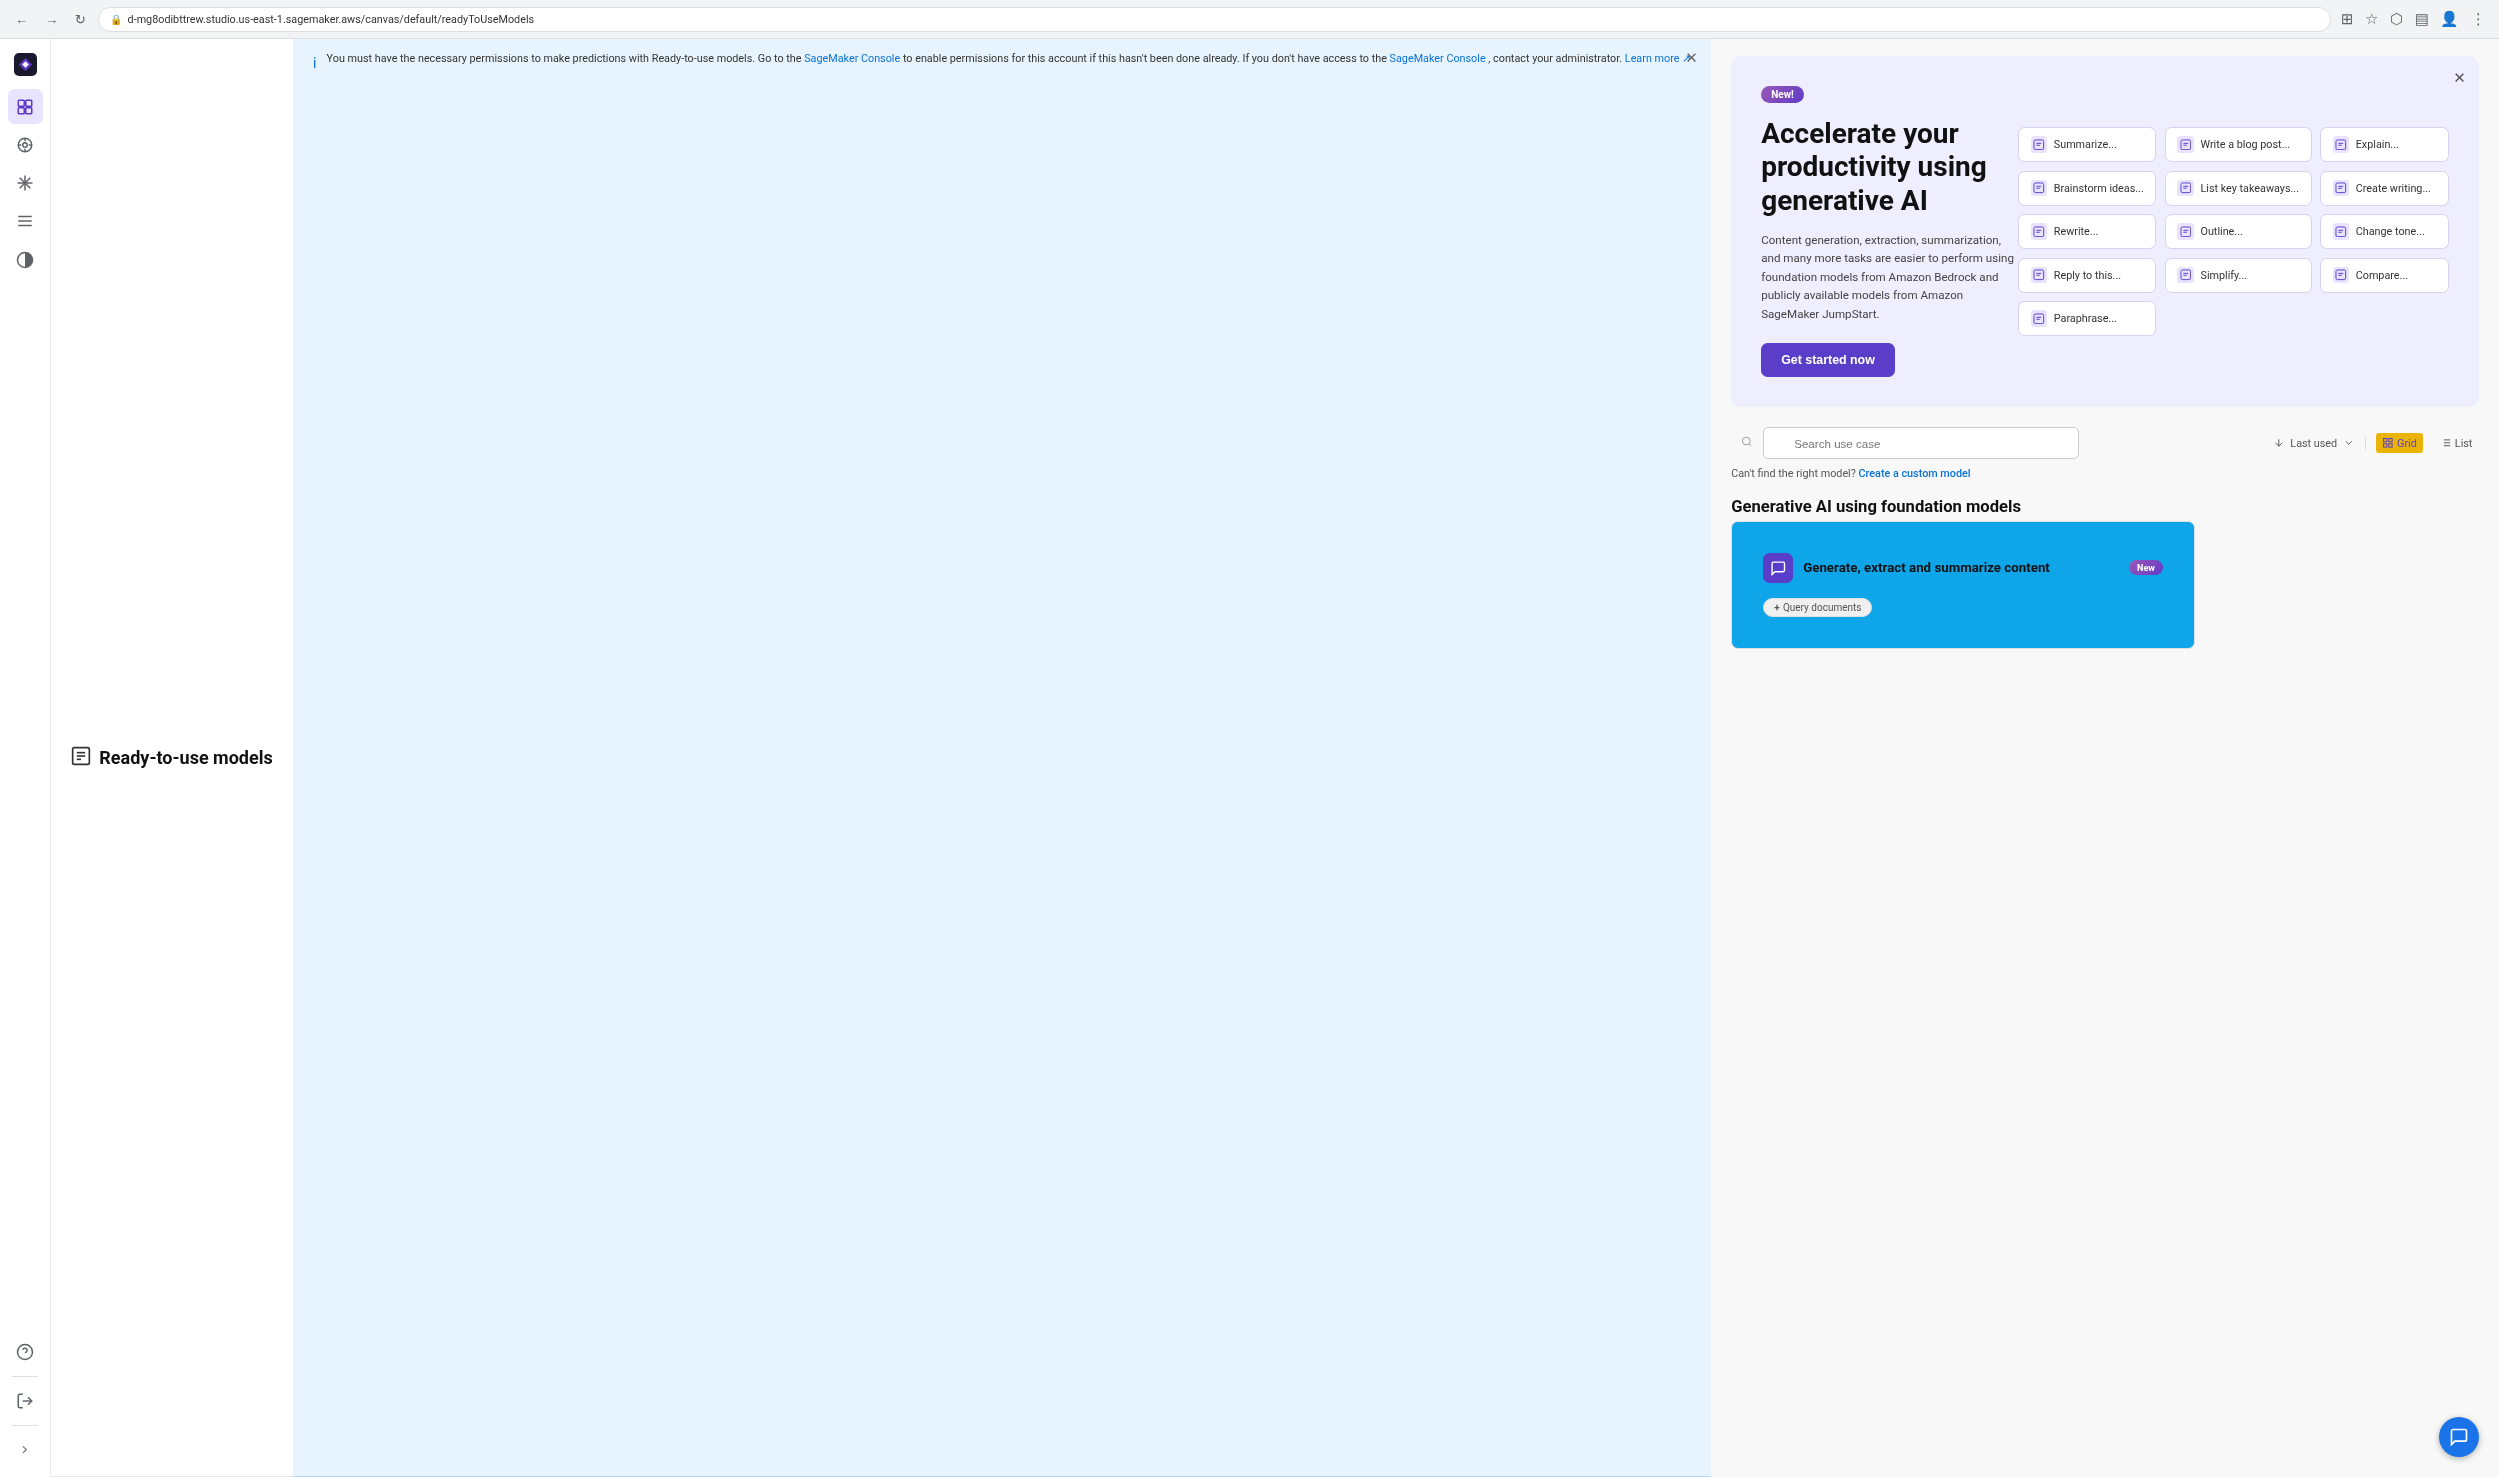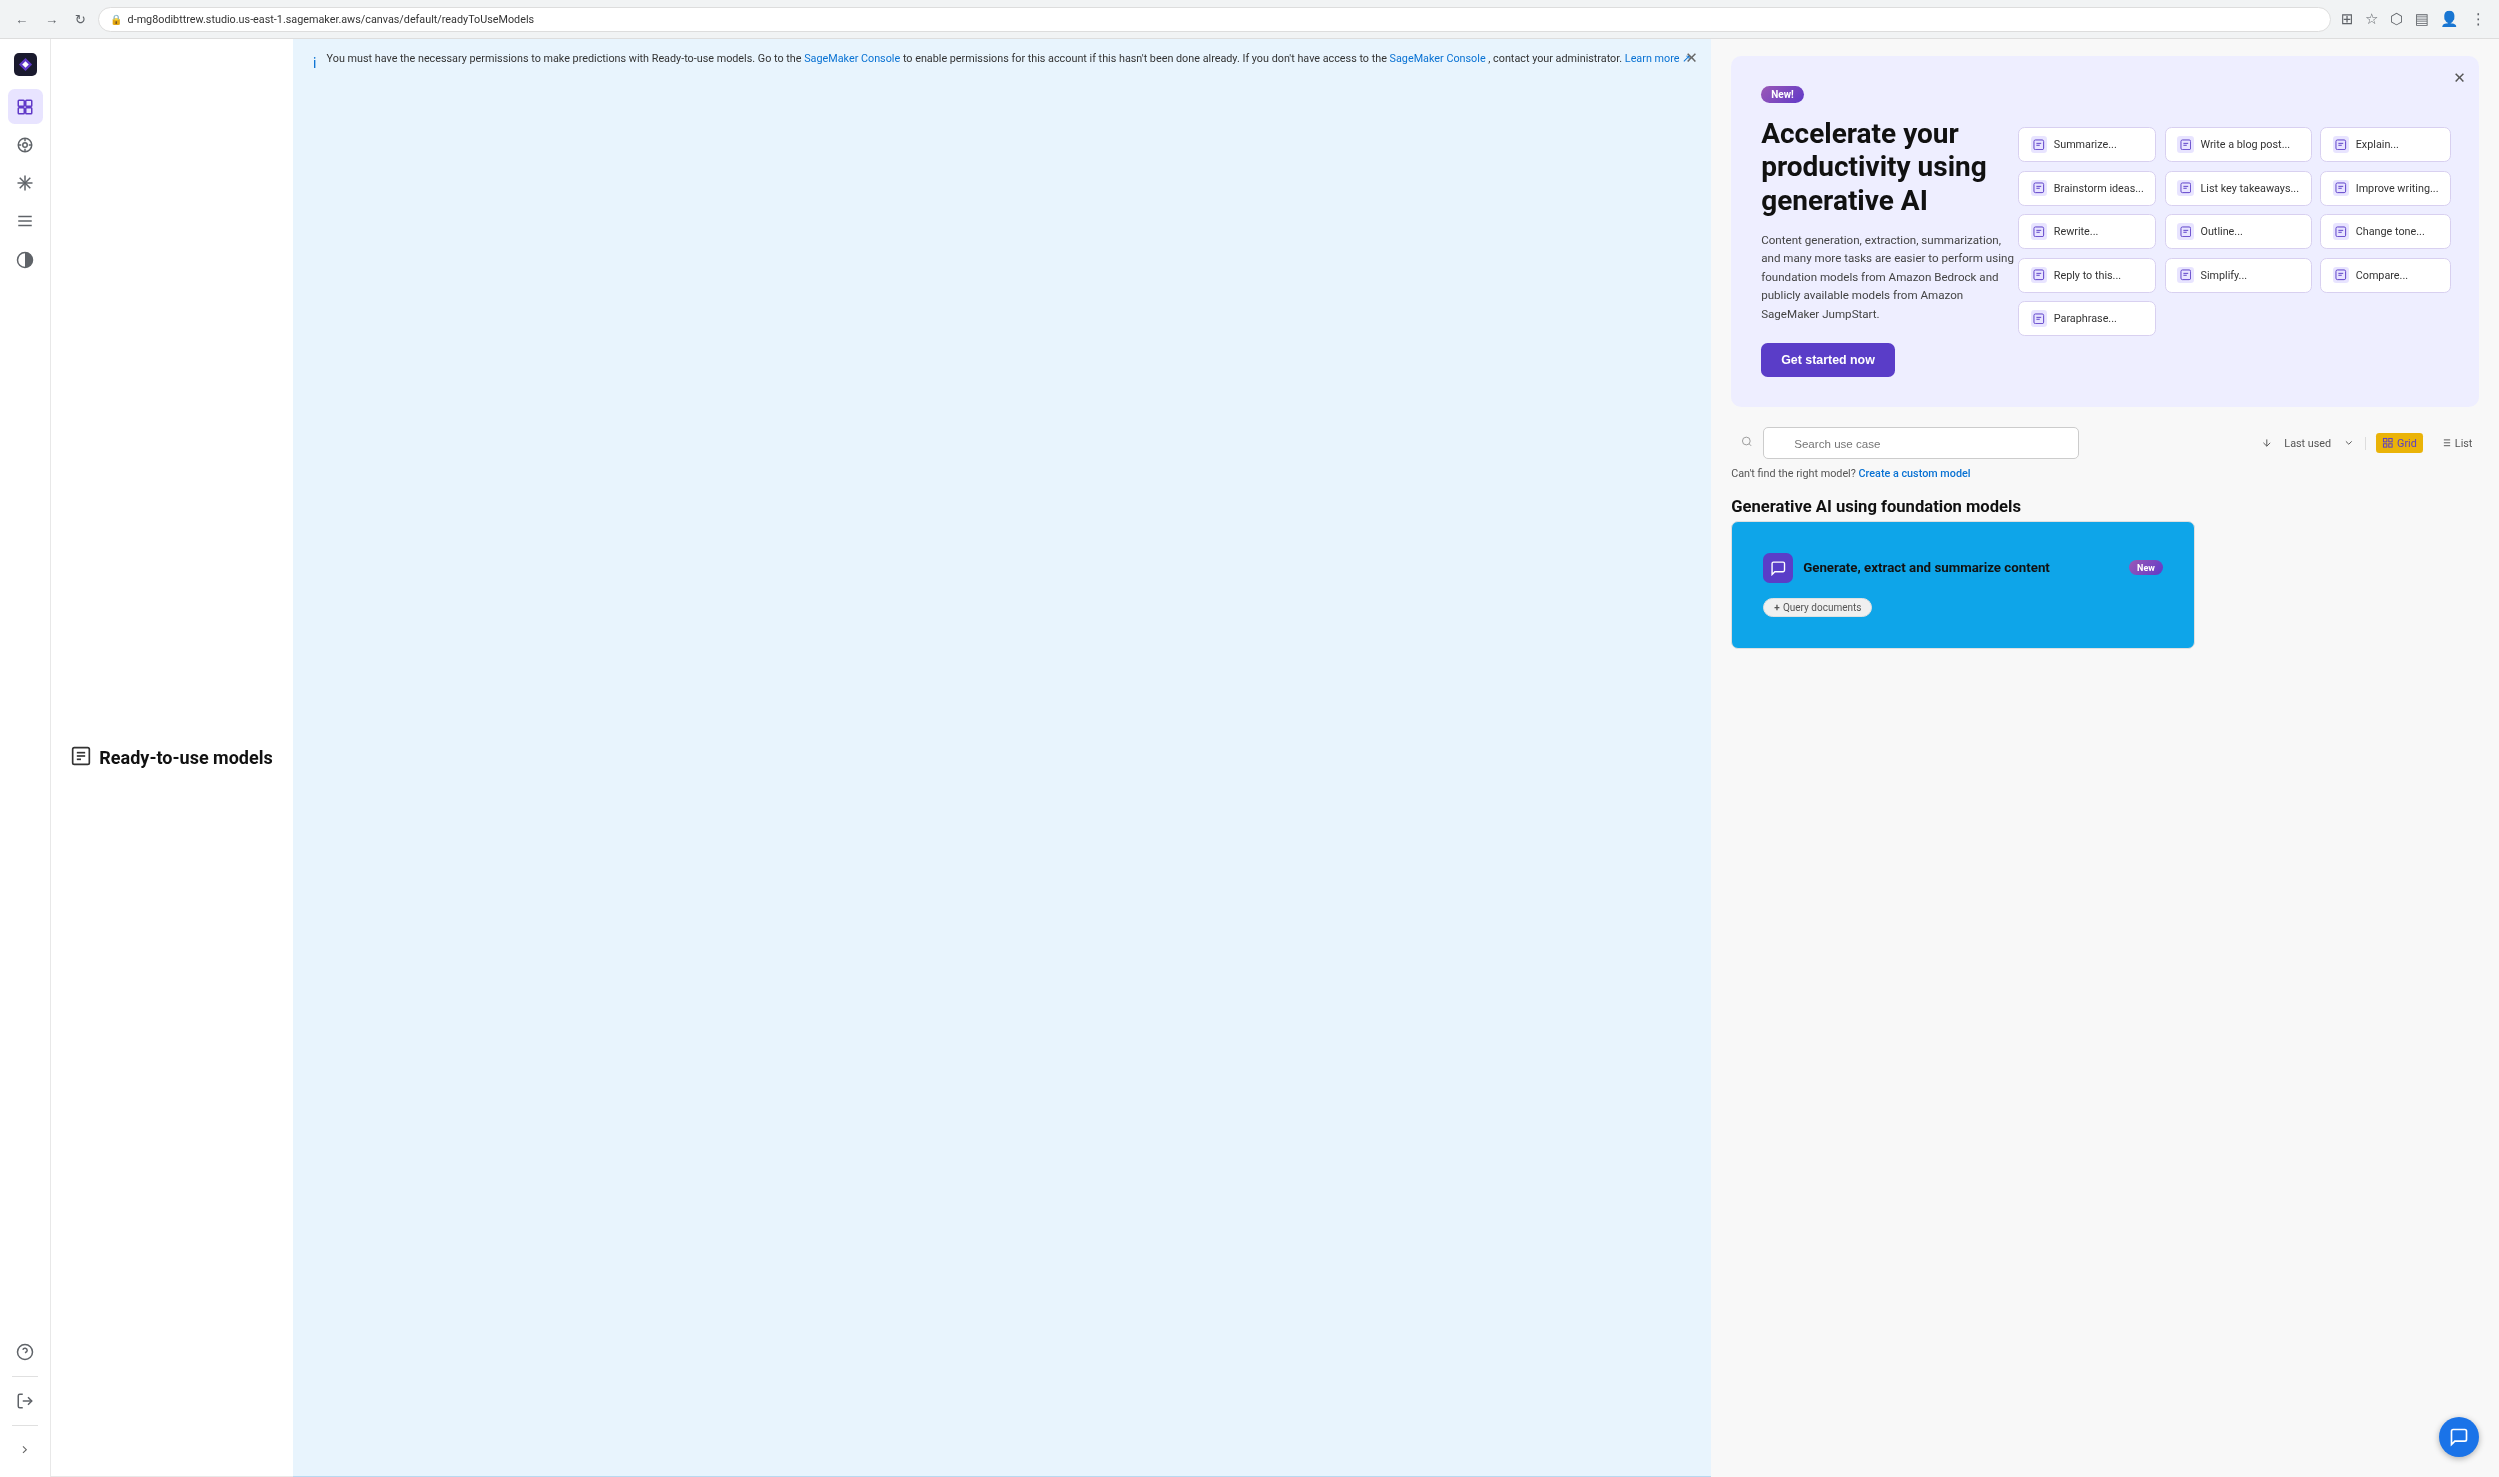--- a/index.html
+++ b/index.html
@@ -56,21 +56,21 @@
     .promo-right { display: grid; grid-template-columns: repeat(3, 1fr); gap: 8.3px; max-width: 431px; }
     .promo-chip { background: white; border: 0.8px solid #d8d0f0; border-radius: 6.6px; padding: 8.3px 11.6px; display: flex; align-items: center; gap: 6.6px; font-size: 10.8px; color: #333; white-space: nowrap; cursor: pointer; }
     .chip-icon { width: 16.6px; height: 16.6px; background: #e8e4ff; border-radius: 3.3px; display: flex; align-items: center; justify-content: center; font-size: 9px; flex-shrink: 0; }
 
     
     .search-row { display: flex; align-items: center; justify-content: space-between; margin-bottom: 8.3px; }
     .search-container { position: relative; width: 348px; padding-left: 32px; }
     .search-icon-inner { position: absolute; left: 10px; top: 50%; transform: translateY(-50%); color: #999; font-size: 11.6px; }
     .search-input { width: 100%; border: 0.8px solid #ccc; border-radius: 5px; padding: 8.3px 11.6px 8.3px 30px; font-size: 11.6px; color: #333; outline: none; }
     .view-controls { display: flex; align-items: center; gap: 10px; }
-    .sort-control { display: flex; align-items: center; gap: 12px; font-size: 10.8px; color: #555; cursor: pointer; }
+    .sort-control { display: flex; align-items: center; gap: 6px; font-size: 10.8px; color: #555; cursor: pointer; }
     .sort-control svg { width: 11.6px; height: 11.6px; }
     .view-btn { display: flex; align-items: center; gap: 3.3px; font-size: 10.8px; color: #555; cursor: pointer; padding: 3.3px 6.6px; border-radius: 3.3px; }
     .view-btn.active { background: #eab308; color: #5a3dc8; }
     .view-divider { width: 0.8px; height: 13.3px; background: #ddd; }
 
     
     .custom-model-row { font-size: 10.8px; color: #555; margin-bottom: 16.6px; }
     .custom-model-link { color: #0972d3; text-decoration: none; cursor: pointer; font-weight: 500; }
 
     
@@ -287,21 +287,21 @@
       <span>List key takeaways...</span>
     </div>
             <div class="promo-chip">
       <div class="chip-icon" style="color:#5a3dc8;">
         <svg width="11.6" height="11.6" viewBox="0 0 24 24" fill="none" stroke="#5a3dc8" stroke-width="2">
           <rect x="2" y="2" width="20" height="20" rx="3"></rect>
           <line x1="7" y1="9" x2="17" y2="9"></line>
           <line x1="7" y1="13" x2="14" y2="13"></line>
         </svg>
       </div>
-      <span>Improve writing...</span>
+      <span>Create writing...</span>
     </div>
             <div class="promo-chip">
       <div class="chip-icon" style="color:#5a3dc8;">
         <svg width="11.6" height="11.6" viewBox="0 0 24 24" fill="none" stroke="#5a3dc8" stroke-width="2">
           <rect x="2" y="2" width="20" height="20" rx="3"></rect>
           <line x1="7" y1="9" x2="17" y2="9"></line>
           <line x1="7" y1="13" x2="14" y2="13"></line>
         </svg>
       </div>
       <span>Rewrite...</span>

